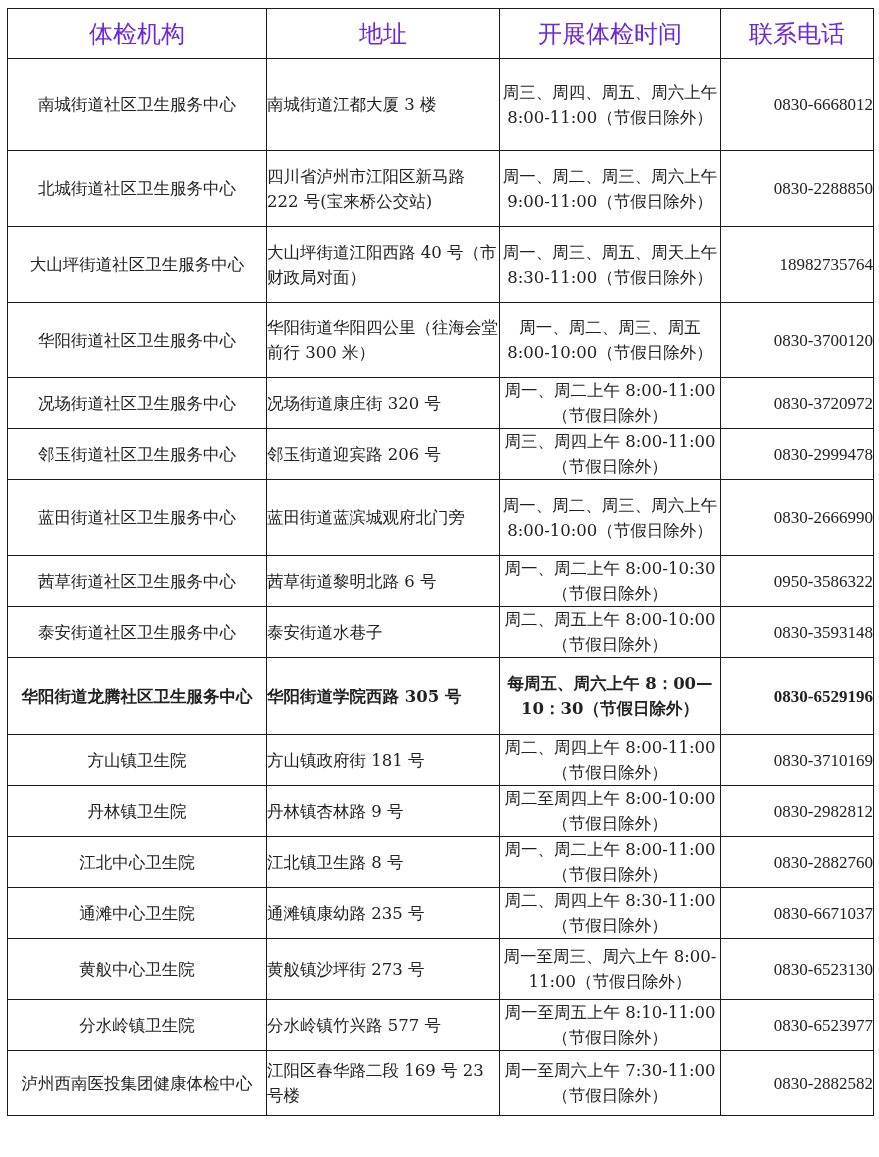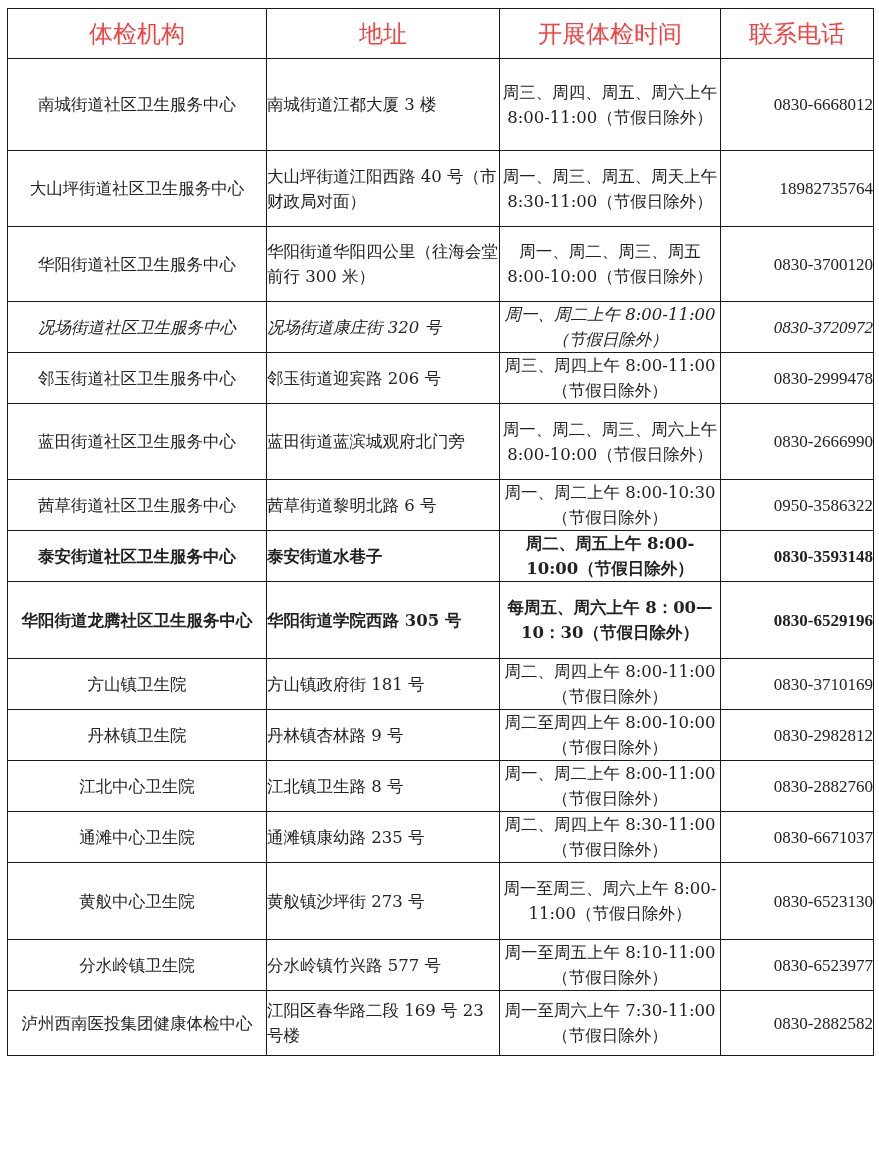--- a/index.html
+++ b/index.html
@@ -1,21 +1,21 @@
 <!DOCTYPE html>
 <html><head>
 <meta charset="utf-8">
 <style>
   html, body { margin: 0; padding: 0; background: #ffffff; }
   body { width: 879px; height: 1157px; position: relative; overflow: hidden;
          font-family: "DejaVu Serif", "Liberation Serif", serif; color: #222; }
   table.sched { position: absolute; left: 7px; top: 8px; border-collapse: collapse;
                 table-layout: fixed; width: 866px; }
   table.sched td, table.sched th { border: 1.5px solid #1a1a1a; padding: 0; vertical-align: middle; }
-  th { font-weight: normal; font-size: 24px; text-align: center; height: 49px; color: #ef4444; }
+  th { font-weight: normal; font-size: 24px; text-align: center; height: 49px; color: #6d28d9; }
   td { font-size: 16.5px; line-height: 25px; }
   td.org { text-align: center; padding: 0 12px; }
   td.addr { text-align: left; padding: 0 8px 0 10px; }
   td.time { text-align: center; padding: 0 6px 0 6px; }
   td.phone { text-align: right; font-family: "Liberation Serif", serif; font-size: 17px; }
   .col1 { width: 259px; } .col2 { width: 233px; } .col3 { width: 221px; } .col4 { width: 153px; }
 </style>
 </head>
 <body>
 
@@ -35,32 +35,38 @@
     </tr>
   </thead>
   <tbody id="tbody">
       <tr style="height: 92px;">
         <td class="org">南城街道社区卫生服务中心</td>
         <td class="addr">南城街道江都大厦 3 楼</td>
         <td class="time">周三、周四、周五、周六上午 8:00-11:00（节假日除外）</td>
         <td class="phone">0830-6668012</td>
       </tr>
       <tr style="height: 76px;">
+        <td class="org">北城街道社区卫生服务中心</td>
+        <td class="addr">四川省泸州市江阳区新马路 222 号(宝来桥公交站)</td>
+        <td class="time">周一、周二、周三、周六上午 9:00-11:00（节假日除外）</td>
+        <td class="phone">0830-2288850</td>
+      </tr>
+      <tr style="height: 76px;">
         <td class="org">大山坪街道社区卫生服务中心</td>
         <td class="addr">大山坪街道江阳西路 40 号（市财政局对面）</td>
         <td class="time">周一、周三、周五、周天上午 8:30-11:00（节假日除外）</td>
         <td class="phone">18982735764</td>
       </tr>
       <tr style="height: 75px;">
         <td class="org">华阳街道社区卫生服务中心</td>
         <td class="addr">华阳街道华阳四公里（往海会堂前行 300 米）</td>
         <td class="time">周一、周二、周三、周五 8:00-10:00（节假日除外）</td>
         <td class="phone">0830-3700120</td>
       </tr>
-      <tr style="height: 51px; font-style: italic;">
+      <tr style="height: 51px;">
         <td class="org">况场街道社区卫生服务中心</td>
         <td class="addr">况场街道康庄街 320 号</td>
         <td class="time">周一、周二上午 8:00-11:00（节假日除外）</td>
         <td class="phone">0830-3720972</td>
       </tr>
       <tr style="height: 50px;">
         <td class="org">邻玉街道社区卫生服务中心</td>
         <td class="addr">邻玉街道迎宾路 206 号</td>
         <td class="time">周三、周四上午 8:00-11:00（节假日除外）</td>
         <td class="phone">0830-2999478</td>
@@ -70,21 +76,21 @@
         <td class="addr">蓝田街道蓝滨城观府北门旁</td>
         <td class="time">周一、周二、周三、周六上午 8:00-10:00（节假日除外）</td>
         <td class="phone">0830-2666990</td>
       </tr>
       <tr style="height: 51px;">
         <td class="org">茜草街道社区卫生服务中心</td>
         <td class="addr">茜草街道黎明北路 6 号</td>
         <td class="time">周一、周二上午 8:00-10:30（节假日除外）</td>
         <td class="phone">0950-3586322</td>
       </tr>
-      <tr style="height: 50px; font-weight: bold;">
+      <tr style="height: 50px;">
         <td class="org">泰安街道社区卫生服务中心</td>
         <td class="addr">泰安街道水巷子</td>
         <td class="time">周二、周五上午 8:00-10:00（节假日除外）</td>
         <td class="phone">0830-3593148</td>
       </tr>
       <tr style="height: 77px; font-weight: bold;">
         <td class="org">华阳街道龙腾社区卫生服务中心</td>
         <td class="addr">华阳街道学院西路 305 号</td>
         <td class="time">每周五、周六上午 8：00—10：30（节假日除外）</td>
         <td class="phone">0830-6529196</td>
@@ -106,21 +112,21 @@
         <td class="addr">江北镇卫生路 8 号</td>
         <td class="time">周一、周二上午 8:00-11:00（节假日除外）</td>
         <td class="phone">0830-2882760</td>
       </tr>
       <tr style="height: 50px;">
         <td class="org">通滩中心卫生院</td>
         <td class="addr">通滩镇康幼路 235 号</td>
         <td class="time">周二、周四上午 8:30-11:00（节假日除外）</td>
         <td class="phone">0830-6671037</td>
       </tr>
-      <tr style="height: 77px;">
+      <tr style="height: 61px;">
         <td class="org">黄舣中心卫生院</td>
         <td class="addr">黄舣镇沙坪街 273 号</td>
         <td class="time">周一至周三、周六上午 8:00-11:00（节假日除外）</td>
         <td class="phone">0830-6523130</td>
       </tr>
       <tr style="height: 50px;">
         <td class="org">分水岭镇卫生院</td>
         <td class="addr">分水岭镇竹兴路 577 号</td>
         <td class="time">周一至周五上午 8:10-11:00（节假日除外）</td>
         <td class="phone">0830-6523977</td>

